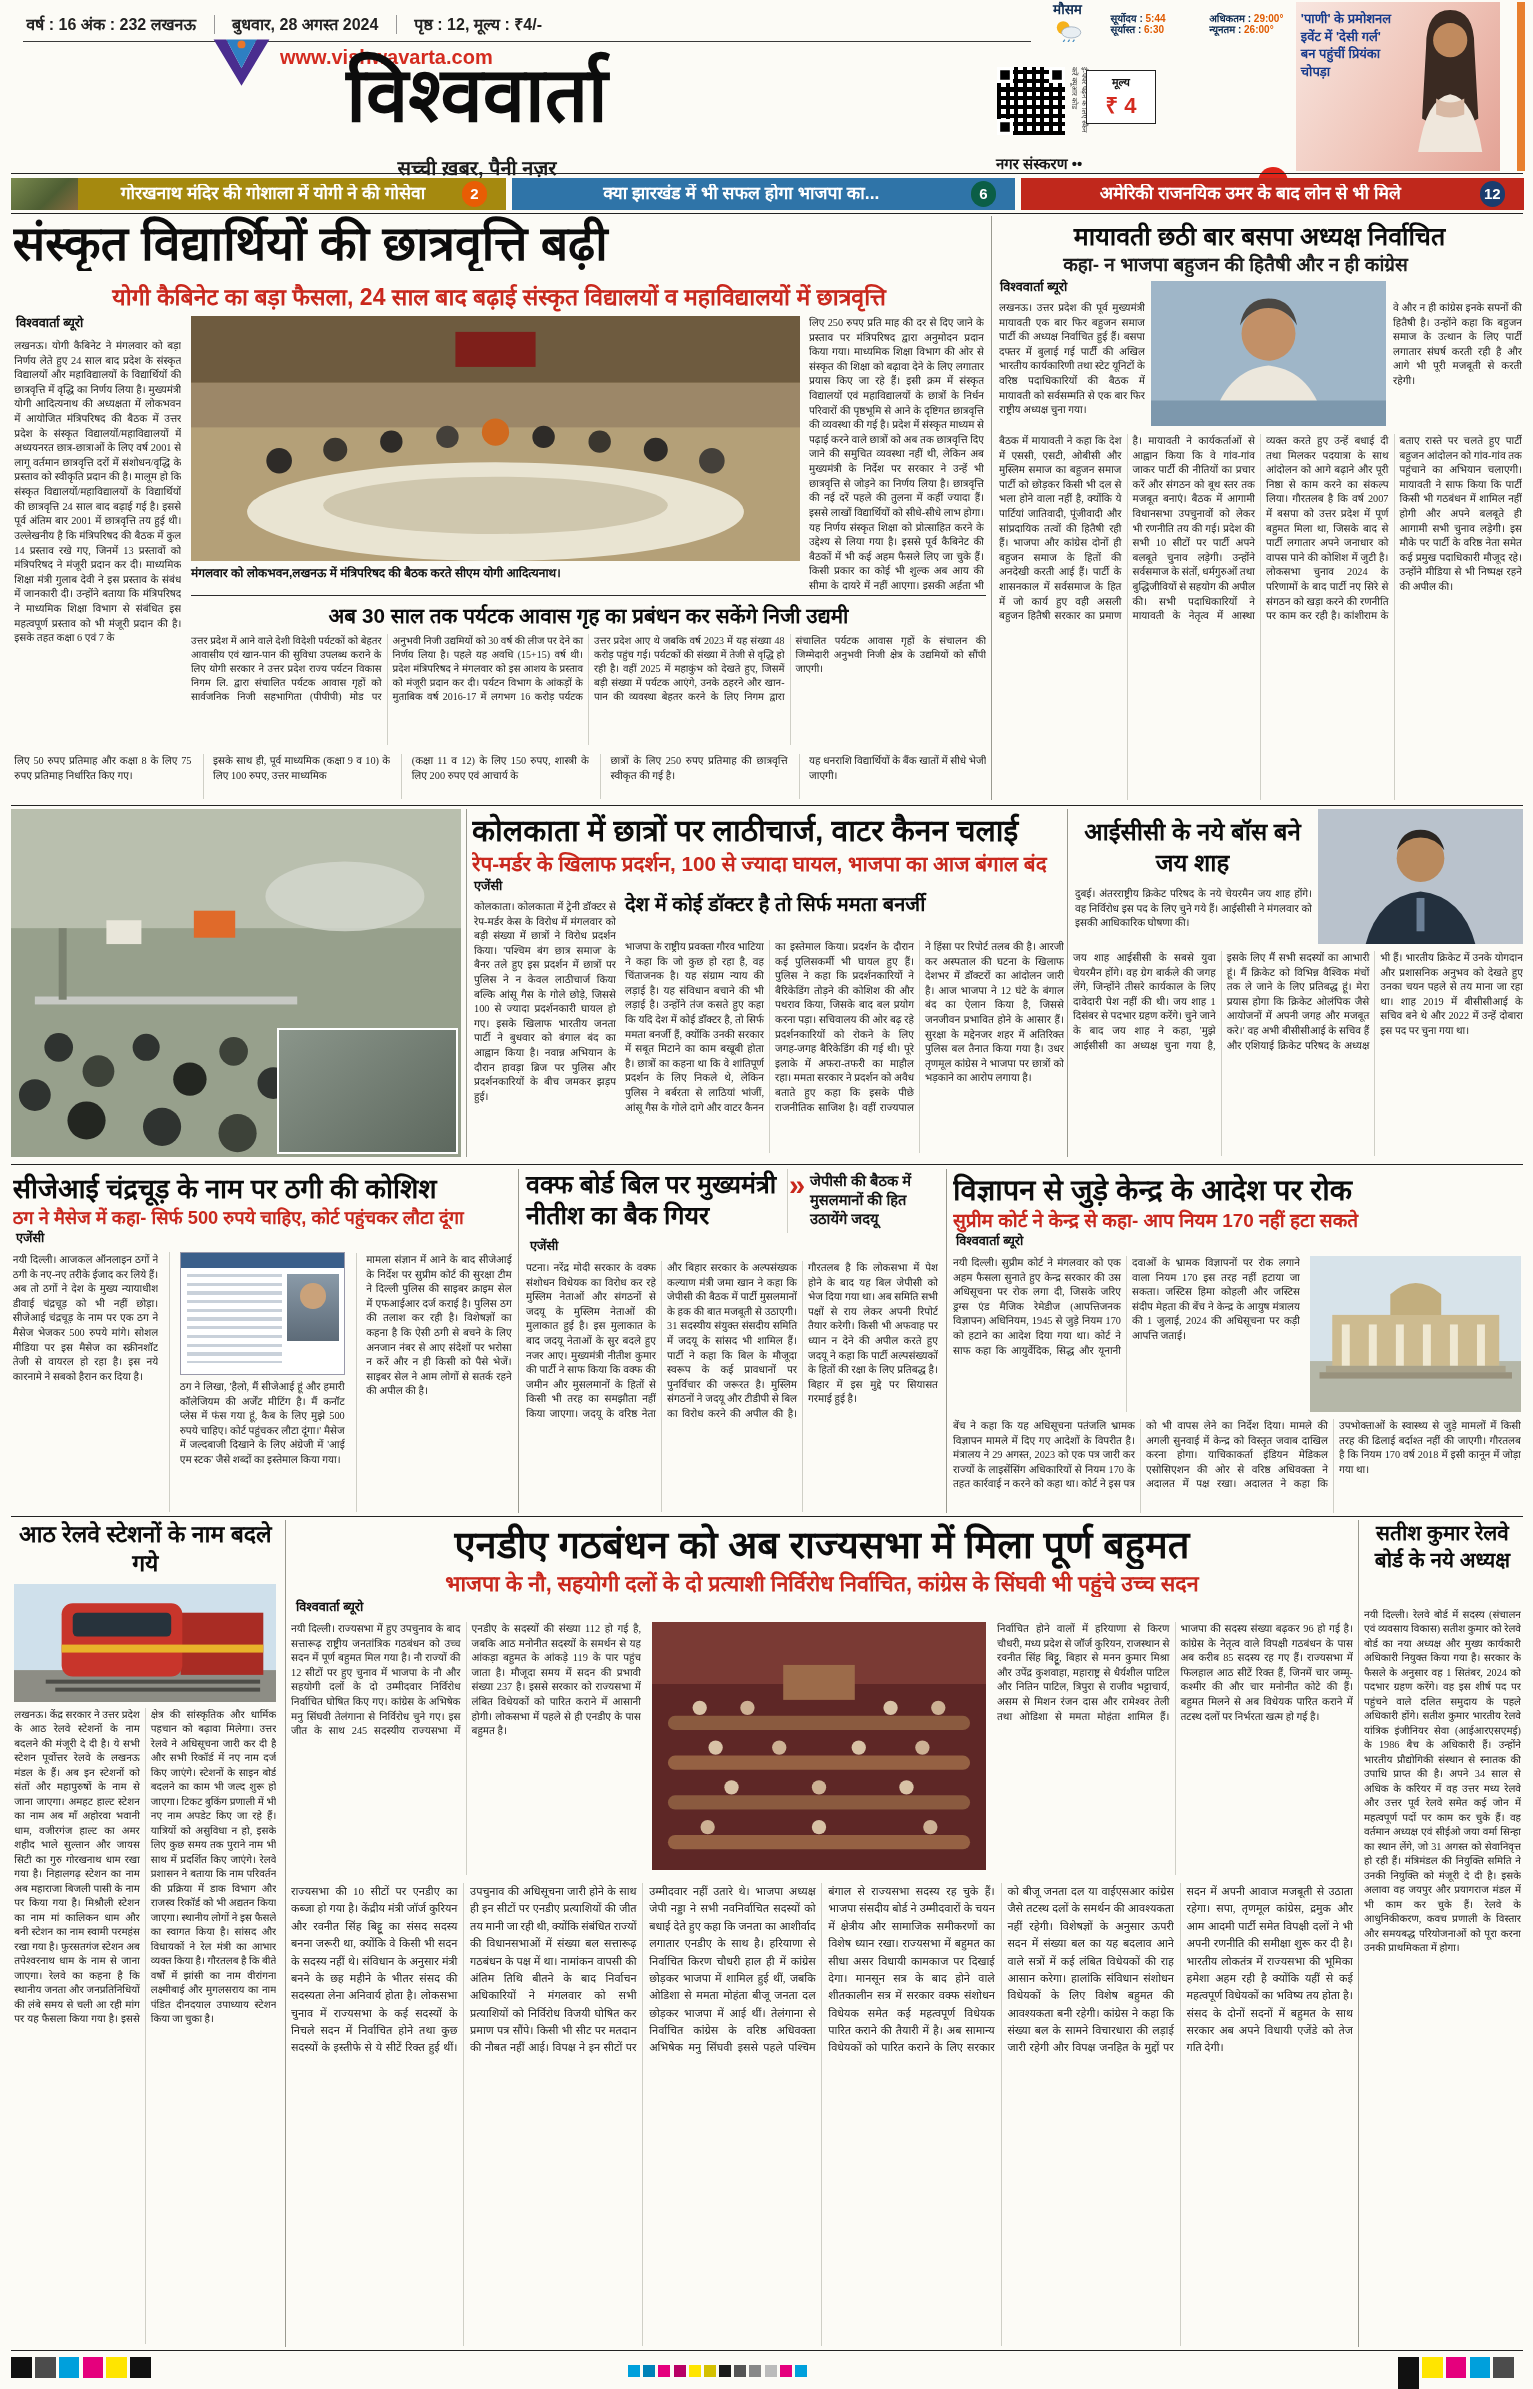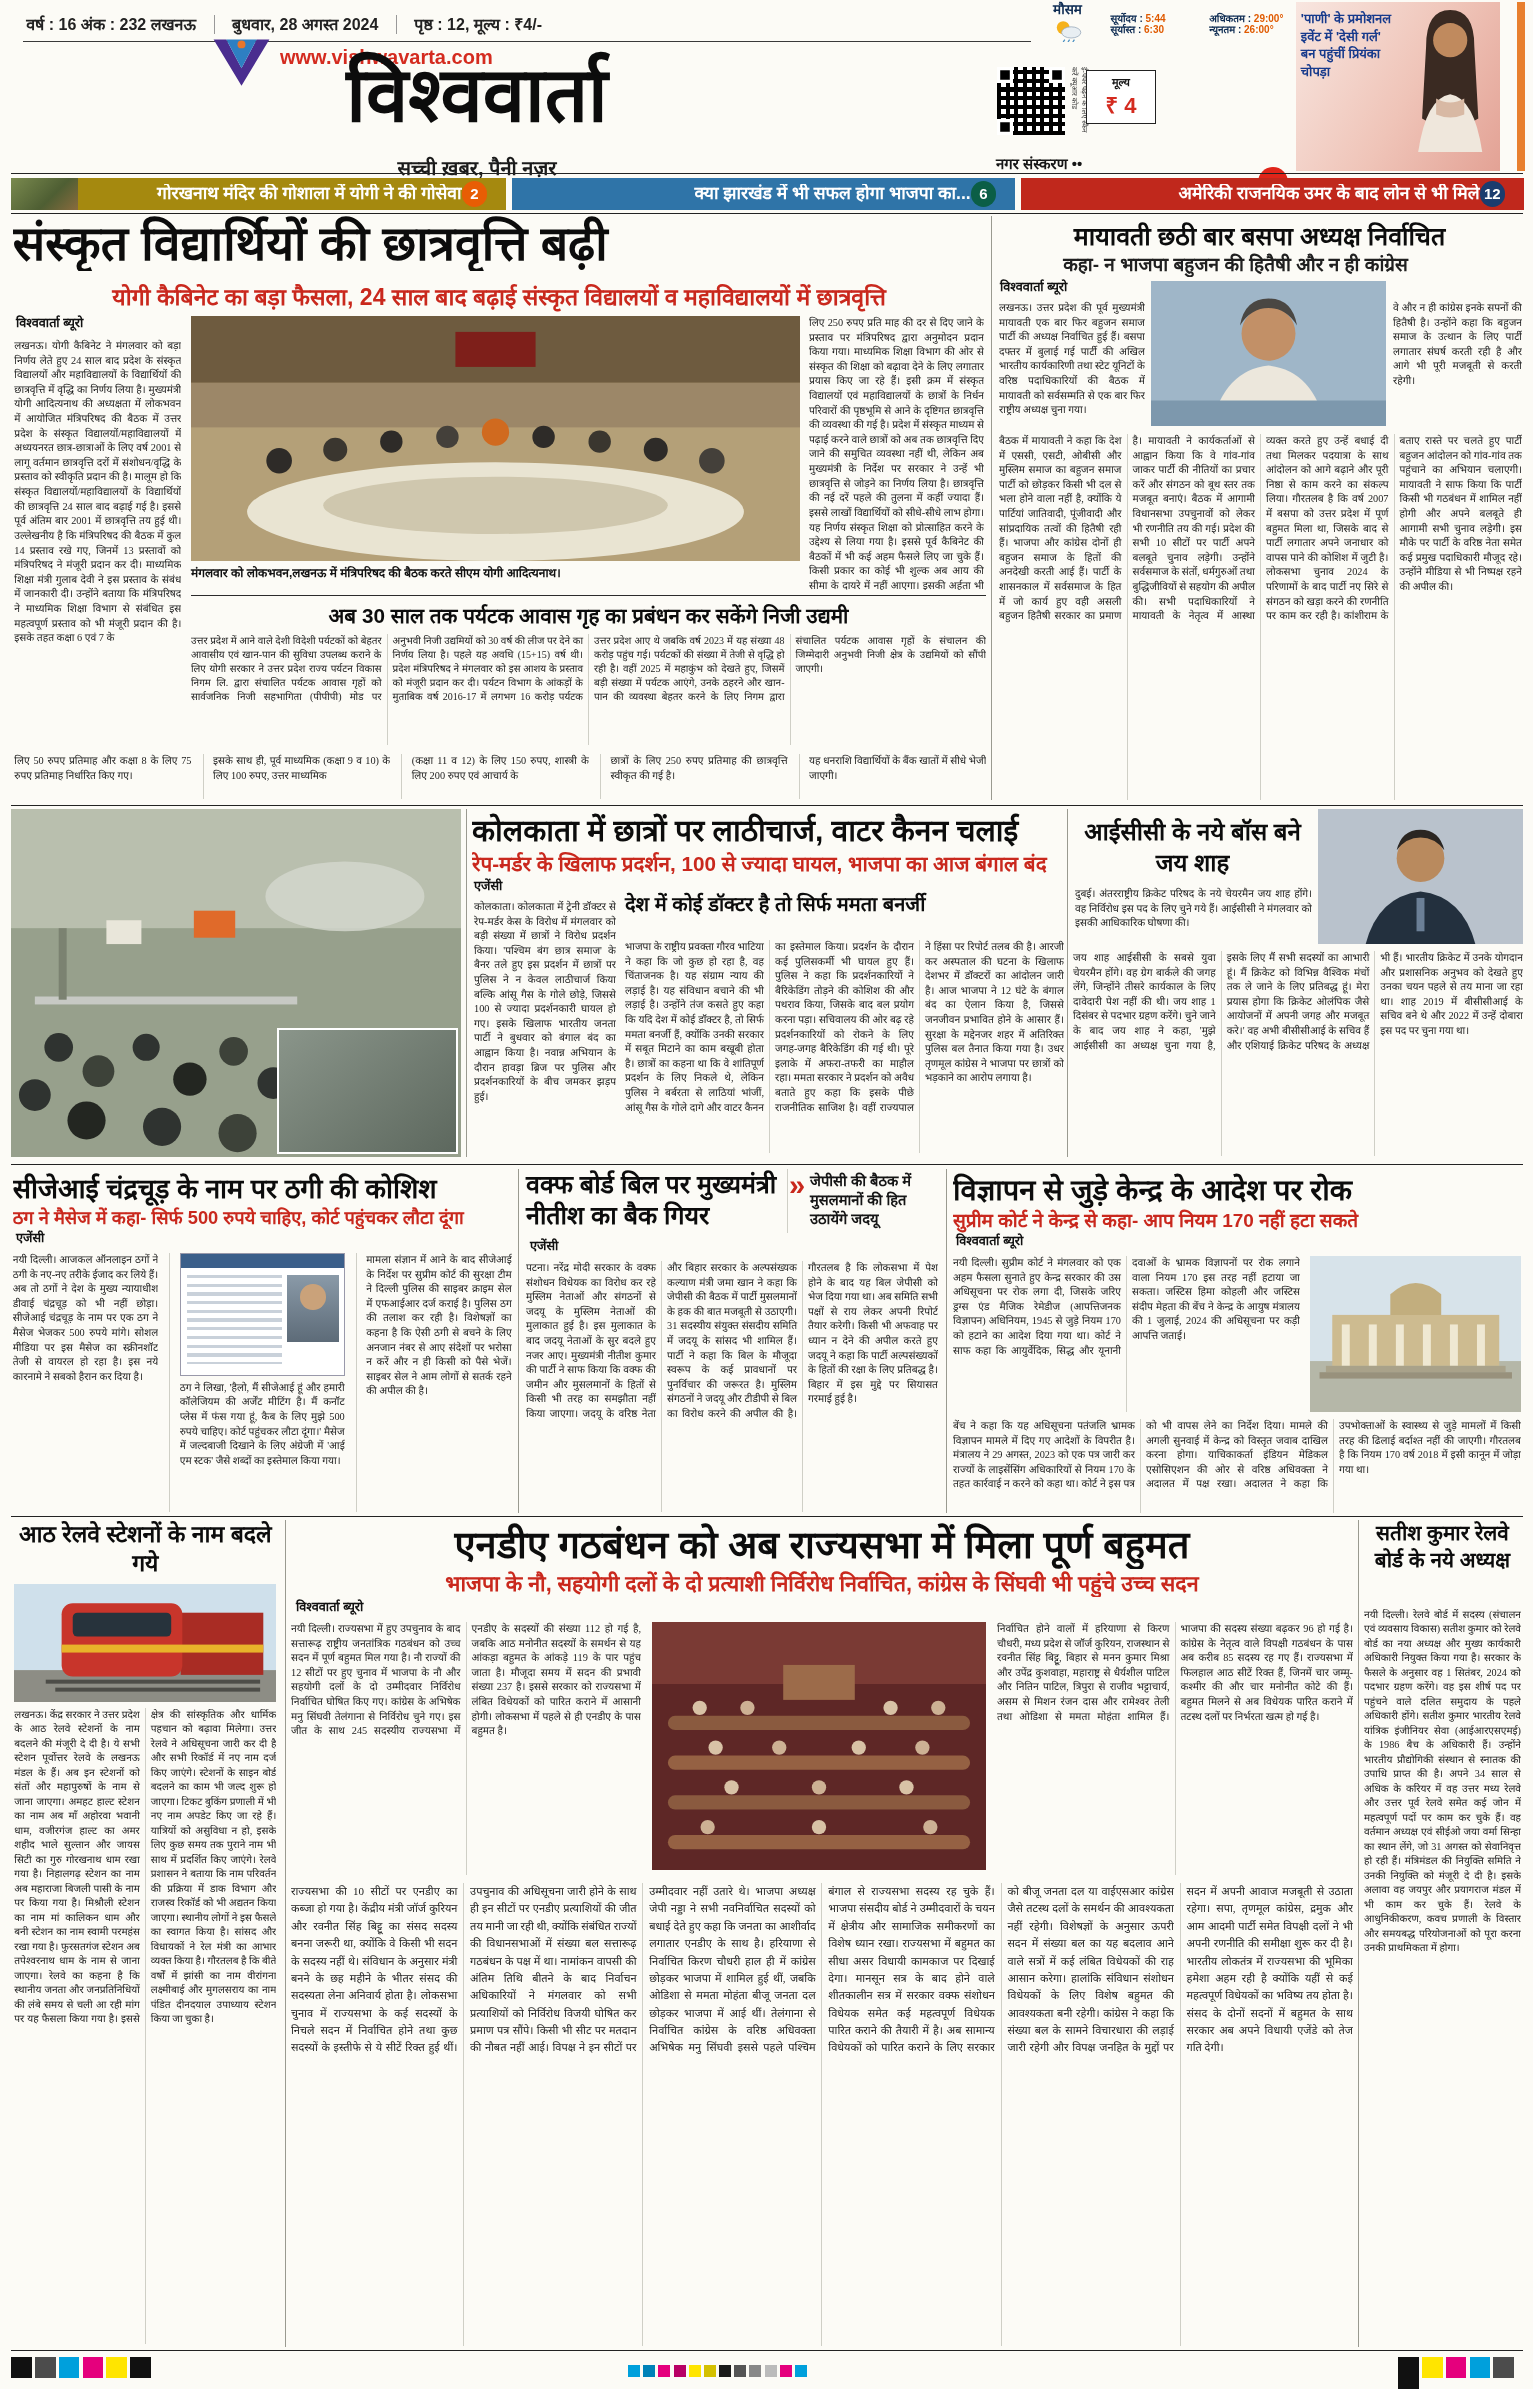--- a/index.html
+++ b/index.html
@@ -44,21 +44,21 @@
                font:800 15px/1 "Liberation Sans",sans-serif;}
   
   .pricebox{left:1086px;top:70px;width:68px;height:52px;border:1.6px solid #222;text-align:center;background:#fff;}
   .qr{left:997px;top:67px;width:68px;height:68px;background:
       repeating-linear-gradient(0deg,#000 0 4px,transparent 4px 8.7px),
       repeating-linear-gradient(90deg,#000 0 4px,#fff 4px 8.7px);}
   .qr .fp{position:absolute;width:16px;height:16px;background:#000;box-shadow:inset 0 0 0 3.2px #fff,inset 0 0 0 6.4px #000;}
   
   .teaser{top:178px;height:32px;display:flex;align-items:center;color:#fff;
           font:800 17.5px/1.1 "Liberation Sans",sans-serif;overflow:hidden;}
-  .teaser .t-text{flex:1;text-align:right;white-space:nowrap;overflow:hidden;}
+  .teaser .t-text{flex:1;text-align:center;white-space:nowrap;overflow:hidden;}
   .t-photo{width:67px;height:32px;flex:0 0 auto;margin-right:6.4px;
            background:linear-gradient(135deg,#7a8a4e,#4e5e33 60%,#8a6b3e);}
   .t-badge{width:25.4px;height:25.4px;flex:0 0 auto;margin-right:19px;}
   
   .quote-box{display:flex;gap:4.8px;align-items:flex-start;padding:3.2px 1.6px;}
   .quote-mark{font:800 29px/0.9 "Liberation Sans",sans-serif;color:#c9281d;}
   .quote-text{font:800 14.7px/1.3 "Liberation Sans",sans-serif;color:#151515;}
   
   .flexrow{display:flex;gap:11px;}
   .flexrow > div{min-width:0;}
@@ -267,21 +267,21 @@
       <rect x="124" y="112" width="10" height="42" fill="#6b7f96"></rect>
     </svg>
   </div>
   <div class="abs body-text cols3" style="left:1073px;top:951px;width:450px;height:205px;">जय शाह आईसीसी के सबसे युवा चेयरमैन होंगे। वह ग्रेग बार्कले की जगह लेंगे, जिन्होंने तीसरे कार्यकाल के लिए दावेदारी पेश नहीं की थी। जय शाह 1 दिसंबर से पदभार ग्रहण करेंगे। चुने जाने के बाद जय शाह ने कहा, 'मुझे आईसीसी का अध्यक्ष चुना गया है, इसके लिए मैं सभी सदस्यों का आभारी हूं। मैं क्रिकेट को विभिन्न वैश्विक मंचों तक ले जाने के लिए प्रतिबद्ध हूं। मेरा प्रयास होगा कि क्रिकेट ओलंपिक जैसे आयोजनों में अपनी जगह और मजबूत करे।' वह अभी बीसीसीआई के सचिव हैं और एशियाई क्रिकेट परिषद के अध्यक्ष भी हैं। भारतीय क्रिकेट में उनके योगदान और प्रशासनिक अनुभव को देखते हुए उनका चयन पहले से तय माना जा रहा था। शाह 2019 में बीसीसीआई के सचिव बने थे और 2022 में उन्हें दोबारा इस पद पर चुना गया था।</div>
 
   <div class="hrule" style="top:1164px;"></div>
 
   <div class="abs headline nowrap" style="left:12.7px;top:1169px;width:499px;font-size:27px;">सीजेआई चंद्रचूड़ के नाम पर ठगी की कोशिश</div>
   <div class="abs sans red nowrap" style="left:12.7px;top:1204px;width:499px;font-weight:700;font-size:18.3px;">ठग ने मैसेज में कहा- सिर्फ 500 रुपये चाहिए, कोर्ट पहुंचकर लौटा दूंगा</div>
   <div class="abs byline" style="left:16px;top:1231px;">एजेंसी</div>
-  <div class="abs flexrow" style="left:12.7px;top:1253px;width:499px;height:259px;">
+  <div class="abs flexrow" style="left:12.7px;top:1253px;width:499px;height:259px;align-items:flex-end;">
     <div class="body-text" style="flex:1;height:259px;">नयी दिल्ली। आजकल ऑनलाइन ठगों ने ठगी के नए-नए तरीके ईजाद कर लिये हैं। अब तो ठगों ने देश के मुख्य न्यायाधीश डीवाई चंद्रचूड़ को भी नहीं छोड़ा। सीजेआई चंद्रचूड़ के नाम पर एक ठग ने मैसेज भेजकर 500 रुपये मांगे। सोशल मीडिया पर इस मैसेज का स्क्रीनशॉट तेजी से वायरल हो रहा है। इस नये कारनामे ने सबको हैरान कर दिया है।</div>
     <div style="width:165px;flex:0 0 auto;">
       <div class="shot">
         <div class="shot-bar"></div>
         <div class="shot-lines"></div>
         <div class="shot-photo"></div>
       </div>
       <div class="body-text" style="height:132px;margin-top:4.8px;">ठग ने लिखा, 'हैलो, मैं सीजेआई हूं और हमारी कॉलेजियम की अर्जेंट मीटिंग है। मैं कनॉट प्लेस में फंस गया हूं, कैब के लिए मुझे 500 रुपये चाहिए। कोर्ट पहुंचकर लौटा दूंगा।' मैसेज में जल्दबाजी दिखाने के लिए अंग्रेजी में 'आई एम स्टक' जैसे शब्दों का इस्तेमाल किया गया।</div>
     </div>
     <div class="body-text" style="flex:1;height:259px;">मामला संज्ञान में आने के बाद सीजेआई के निर्देश पर सुप्रीम कोर्ट की सुरक्षा टीम ने दिल्ली पुलिस की साइबर क्राइम सेल में एफआईआर दर्ज कराई है। पुलिस ठग की तलाश कर रही है। विशेषज्ञों का कहना है कि ऐसी ठगी से बचने के लिए अनजान नंबर से आए संदेशों पर भरोसा न करें और न ही किसी को पैसे भेजें। साइबर सेल ने आम लोगों से सतर्क रहने की अपील की है।</div>

